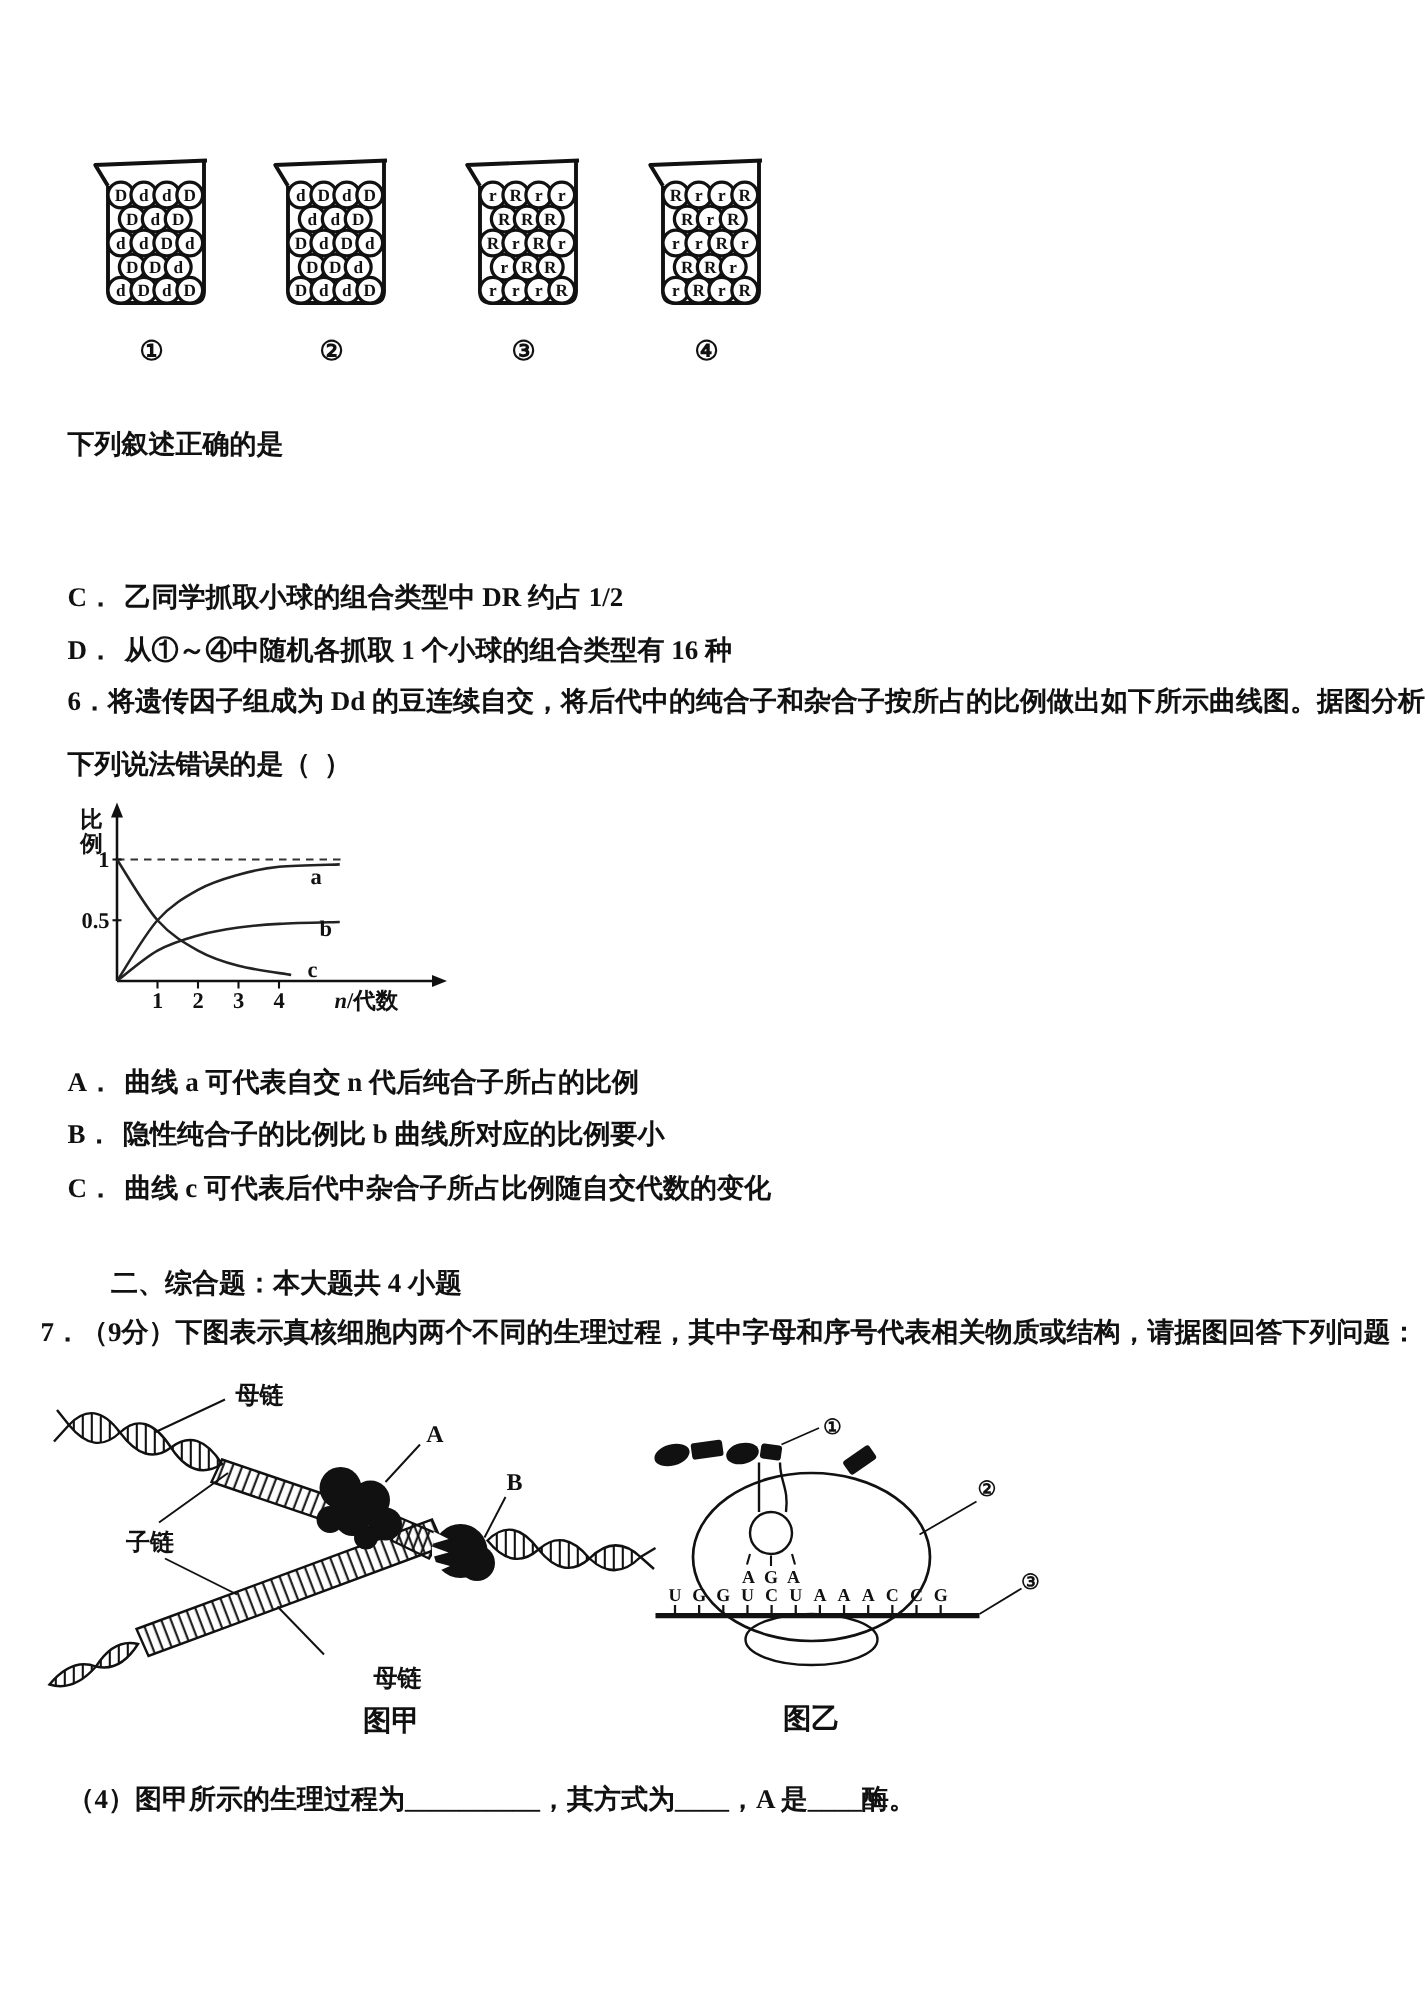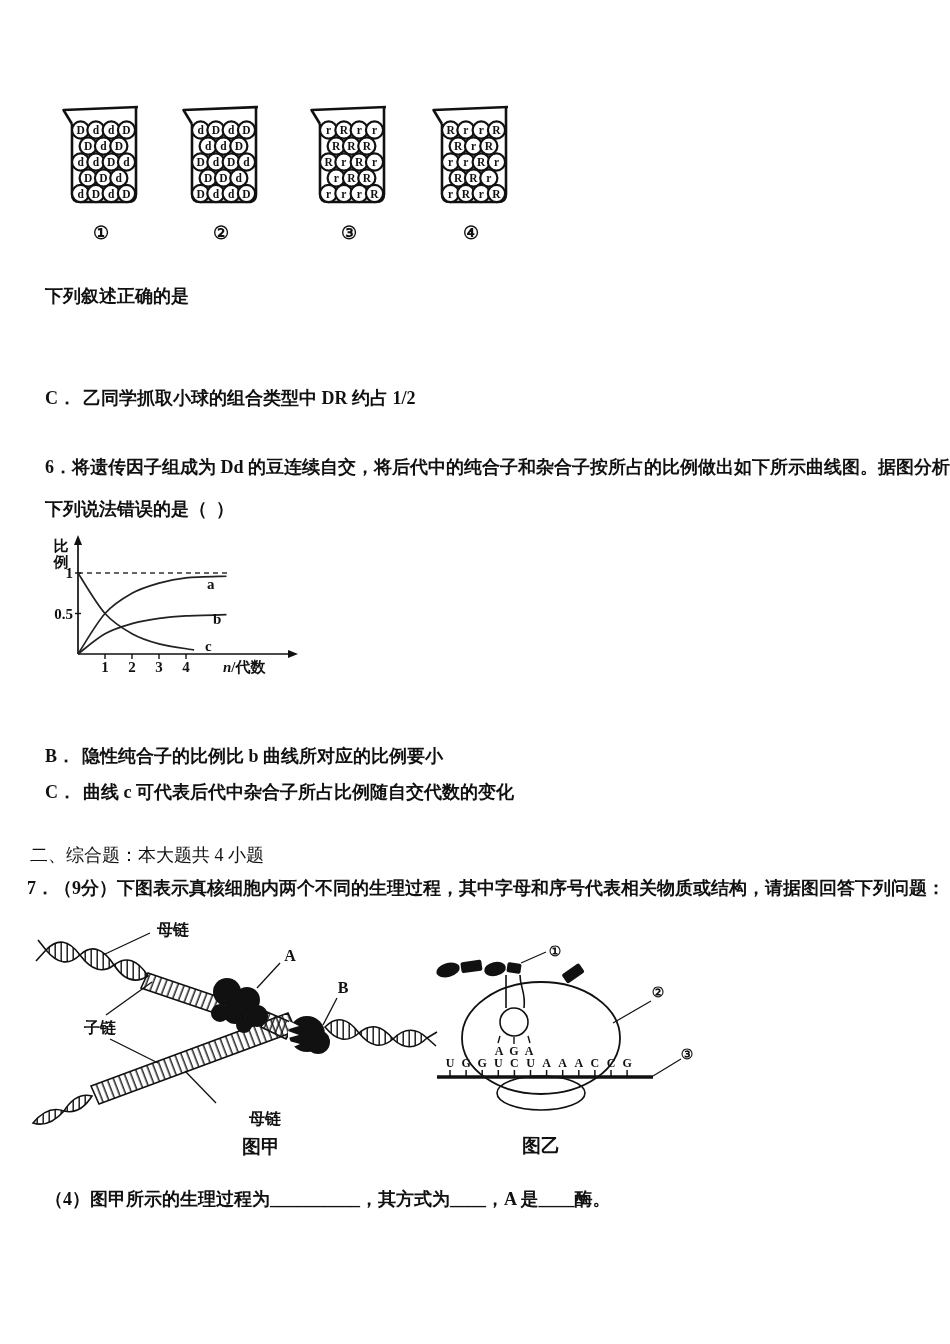--- a/index.html
+++ b/index.html
@@ -4,21 +4,21 @@
 <style>
   html,body{margin:0;padding:0;background:#fff;}
   .page{position:relative;width:950px;height:1344px;background:#ffffff;overflow:hidden;
         font-family:"Liberation Serif","DejaVu Serif",serif;color:#111;}
   .line{position:absolute;white-space:pre;font-size:18px;font-weight:600;line-height:1.15;}
   .okey{margin-right:7px;font-weight:700;}
   .beaker{position:absolute;width:78px;text-align:center;}
   .bkr-label{font-size:18px;font-weight:600;margin-top:10px;}
   svg{position:absolute;overflow:visible;}
   svg text{font-family:"Liberation Serif","DejaVu Serif",serif;fill:#111;}
-  .sect{font-weight:400;}
+  .sect{font-weight:700;margin-left:44px;}
 </style>
 </head>
 <body>
 
 <div class="page">
 
   <div>
     <div class="beaker" style="left:62px;top:100px">
       <svg style="position:static" width="78" height="108" viewBox="0 0 78 108">
         <g fill="none" stroke="#111" stroke-width="2.6" stroke-linejoin="round">
@@ -204,20 +204,21 @@
             <circle cx="64.5" cy="93.5" r="8.6" fill="#fff" stroke="#111" stroke-width="2.2"></circle>
             <text x="64.5" y="97.5" text-anchor="middle" font-size="11.5" font-weight="700">R</text>
           </g>
       </svg>
       <div class="bkr-label">④</div>
     </div>
   </div>
 
   <div class="line" style="left:45px;top:286px">下列叙述正确的是</div>
   <div class="line" style="left:45px;top:388px"><span class="okey">C．</span><span>乙同学抓取小球的组合类型中 DR 约占 1/2</span></div>
+  <div class="line" style="left:45px;top:423px"><span class="okey">D．</span><span>从①～④中随机各抓取 1 个小球的组合类型有 16 种</span></div>
 
   <div class="line" style="left:45px;top:457px">6．将遗传因子组成为 Dd 的豆连续自交，将后代中的纯合子和杂合子按所占的比例做出如下所示曲线图。据图分析，</div>
   <div class="line" style="left:45px;top:499px">下列说法错误的是（  ）</div>
 
   <svg id="q6-chart" style="left:42px;top:532px" width="290" height="150" viewBox="0 0 290 150">
     <g stroke="#111" stroke-width="1.7">
       <line x1="36" y1="122" x2="36" y2="9"></line>
       <line x1="36" y1="122" x2="249" y2="122"></line>
     </g>
     <polygon points="36,3 32,13 40,13" fill="#111"></polygon>
@@ -241,20 +242,21 @@
         <text x="181" y="140" font-size="15" font-weight="700"><tspan font-style="italic">n</tspan><tspan>/代数</tspan></text>
         <path d="M36 122 C40.5 115.3 54.0 91.6 63 81.5 C72.0 71.4 81.0 66.3 90 61.25 C99.0 56.2 108.0 53.7 117 51.125 C126.0 48.6 132.8 47.0 144 45.86 C155.3 44.7 177.8 44.5 184.5 44.24000000000001" fill="none" stroke="#222" stroke-width="1.7"></path>
         <text x="165" y="57" font-size="15" font-weight="700">a</text>
         <path d="M36 122 C40.5 118.6 54.0 106.8 63 101.75 C72.0 96.7 81.0 94.2 90 91.625 C99.0 89.1 108.0 87.6 117 86.36 C126.0 85.1 132.8 84.5 144 83.93 C155.3 83.3 177.8 82.9 184.5 82.715" fill="none" stroke="#222" stroke-width="1.7"></path>
         <text x="171" y="92" font-size="15" font-weight="700">b</text>
         <path d="M36 41 C40.5 47.8 54.0 71.4 63 81.5 C72.0 91.6 81.0 96.7 90 101.75 C99.0 106.8 106.7 109.2 117 111.875 C127.3 114.6 146.3 116.9 152.1 117.95" fill="none" stroke="#222" stroke-width="1.7"></path>
         <text x="163" y="119" font-size="15" font-weight="700">c</text>
       </g>
   </svg>
 
+  <div class="line" style="left:45px;top:711px"><span class="okey">A．</span><span>曲线 a 可代表自交 n 代后纯合子所占的比例</span></div>
   <div class="line" style="left:45px;top:746px"><span class="okey">B．</span><span>隐性纯合子的比例比 b 曲线所对应的比例要小</span></div>
   <div class="line" style="left:45px;top:782px"><span class="okey">C．</span><span>曲线 c 可代表后代中杂合子所占比例随自交代数的变化</span></div>
 
   <div class="line sect" style="left:30px;top:845px">二、综合题：本大题共 4 小题</div>
   <div class="line" style="left:27px;top:878px">7．（9分）下图表示真核细胞内两个不同的生理过程，其中字母和序号代表相关物质或结构，请据图回答下列问题：</div>
 
   <svg id="fig-jia" style="left:30px;top:915px" width="410" height="245" viewBox="0 0 410 245">
     <defs>
       <pattern id="hV" width="6" height="6" patternUnits="userSpaceOnUse">
           <line x1="1.2" y1="-1" x2="1.2" y2="7" stroke="#111" stroke-width="1.4"></line>

